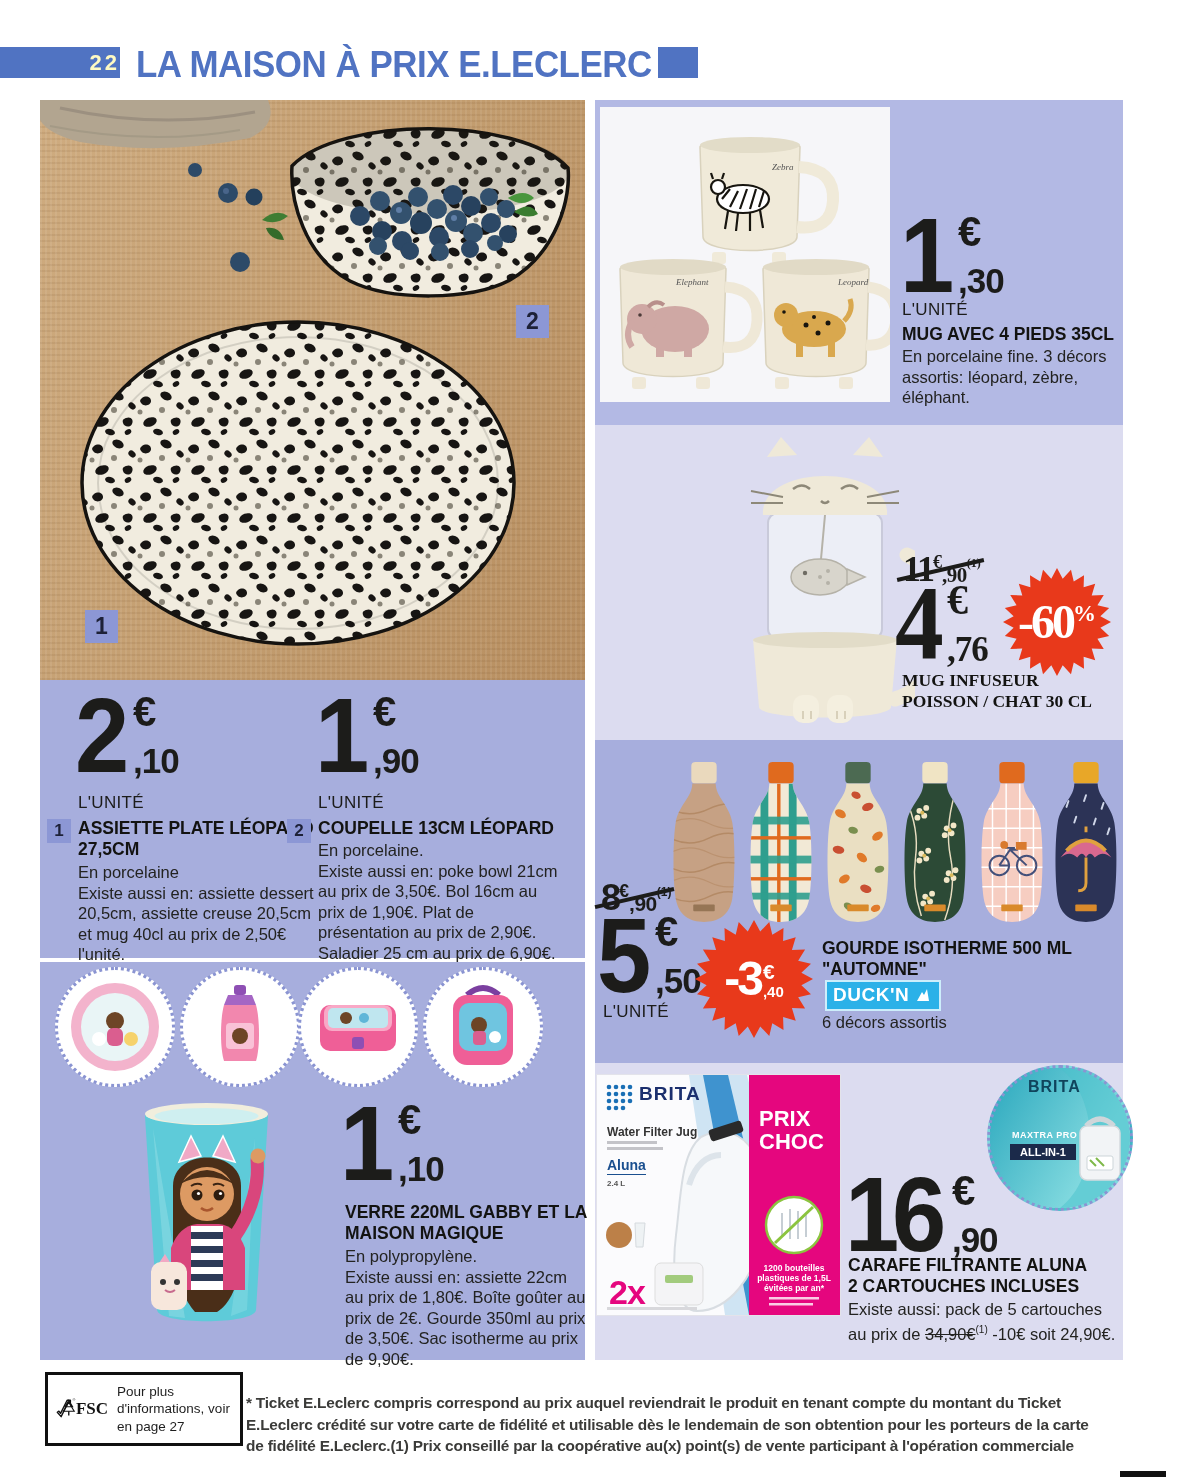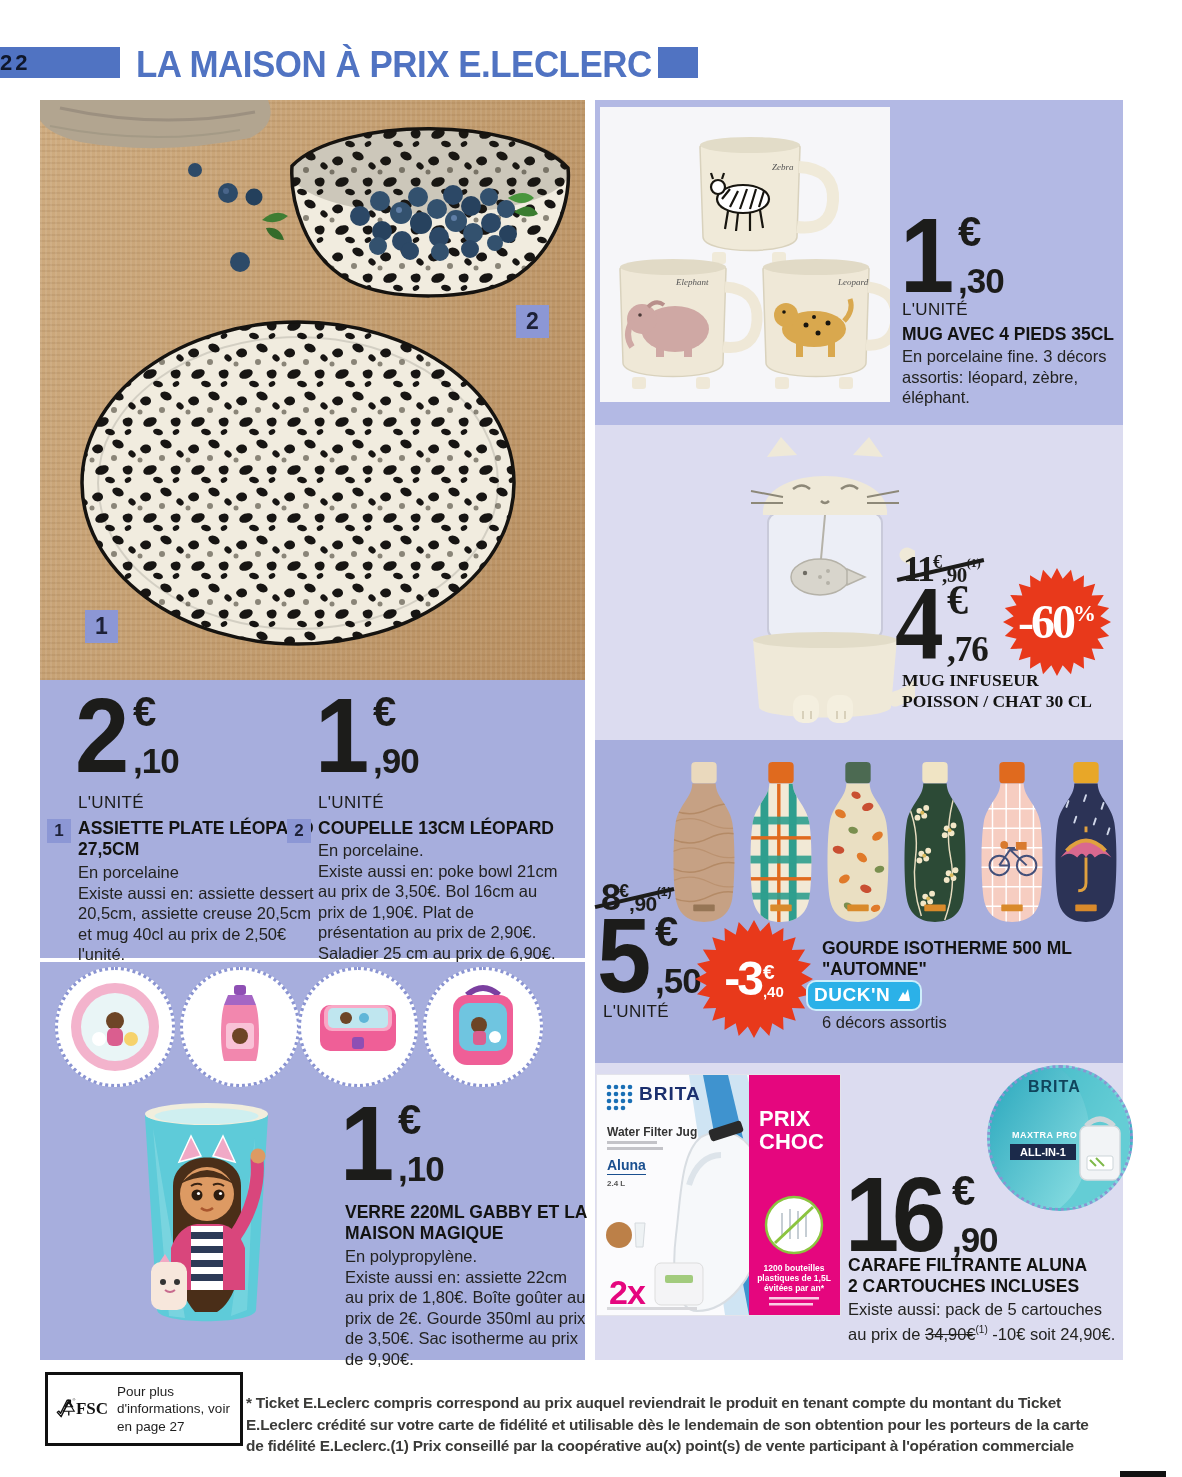--- a/index.html
+++ b/index.html
@@ -5,22 +5,22 @@
   html,body{margin:0;padding:0;background:#fff;}
   .page{position:relative;width:1182px;height:1477px;background:#fff;overflow:hidden;
         font-family:"Liberation Sans",sans-serif;color:#1c1c1a;}
   .abs{position:absolute;}
   .panel{position:absolute;}
   .periwinkle{background:#a7aedd;}
   .periwinkle-lt{background:#b3b9e4;}
   .lav{background:#dcdcf0;}
 
   
-  .hdr-num{position:absolute;left:0;top:47px;width:120px;height:31px;background:#5073c2;color:#0f172a;
-           display:flex;align-items:center;justify-content:flex-start;font-weight:700;font-size:22px;letter-spacing:3px;}
+  .hdr-num{position:absolute;left:0;top:47px;width:120px;height:31px;background:#5073c2;color:#fef9c3;
+           display:flex;align-items:center;justify-content:flex-end;font-weight:700;font-size:22px;letter-spacing:3px;}
   .hdr-title{position:absolute;left:136px;top:44px;font-size:36px;font-weight:900;color:#5073c2;
              letter-spacing:-0.5px;transform:scaleX(.97);transform-origin:left top;white-space:nowrap;}
   .hdr-bar{position:absolute;left:658px;top:47px;width:40px;height:31px;background:#5073c2;}
 
   
   .price{position:absolute;display:flex;align-items:flex-start;color:#1c1c1a;}
   .p-int{font-size:106px;font-weight:900;line-height:.78;letter-spacing:-6px;
          transform:scaleX(.92);transform-origin:left top;}
   .p-side{display:flex;flex-direction:column;margin-left:5px;}
   .p-eur{font-size:42px;font-weight:900;line-height:.85;}
@@ -631,21 +631,21 @@
         </svg>
       <div class="btxt">
         <span class="b-int">-3</span>
         <span class="b-side">
           <span class="b-eur">€</span>
           <span class="b-cents">,40</span>
         </span>
       </div>
     </div>
     <div class="pname" style="left:227px;top:198px;width:300px;">GOURDE ISOTHERME 500 ML "AUTOMNE"</div>
-    <div class="duckn" style="left:213px;top:242px;border-radius:8px;">
+    <div class="duckn" style="left:232px;top:242px;">
       <span>DUCK'N</span>
       <svg width="16" height="14" viewBox="0 0 16 14">
         <path d="M3 13 L8 4 L10 7 L13 1 L15 13 Z" fill="#fff"></path>
       </svg>
     </div>
     <div class="pdesc" style="left:227px;top:272px;width:260px;">6 décors assortis</div>
   </div>
 
   <div class="panel lav" style="left:595px;top:1063px;width:528px;height:297px;">
 

